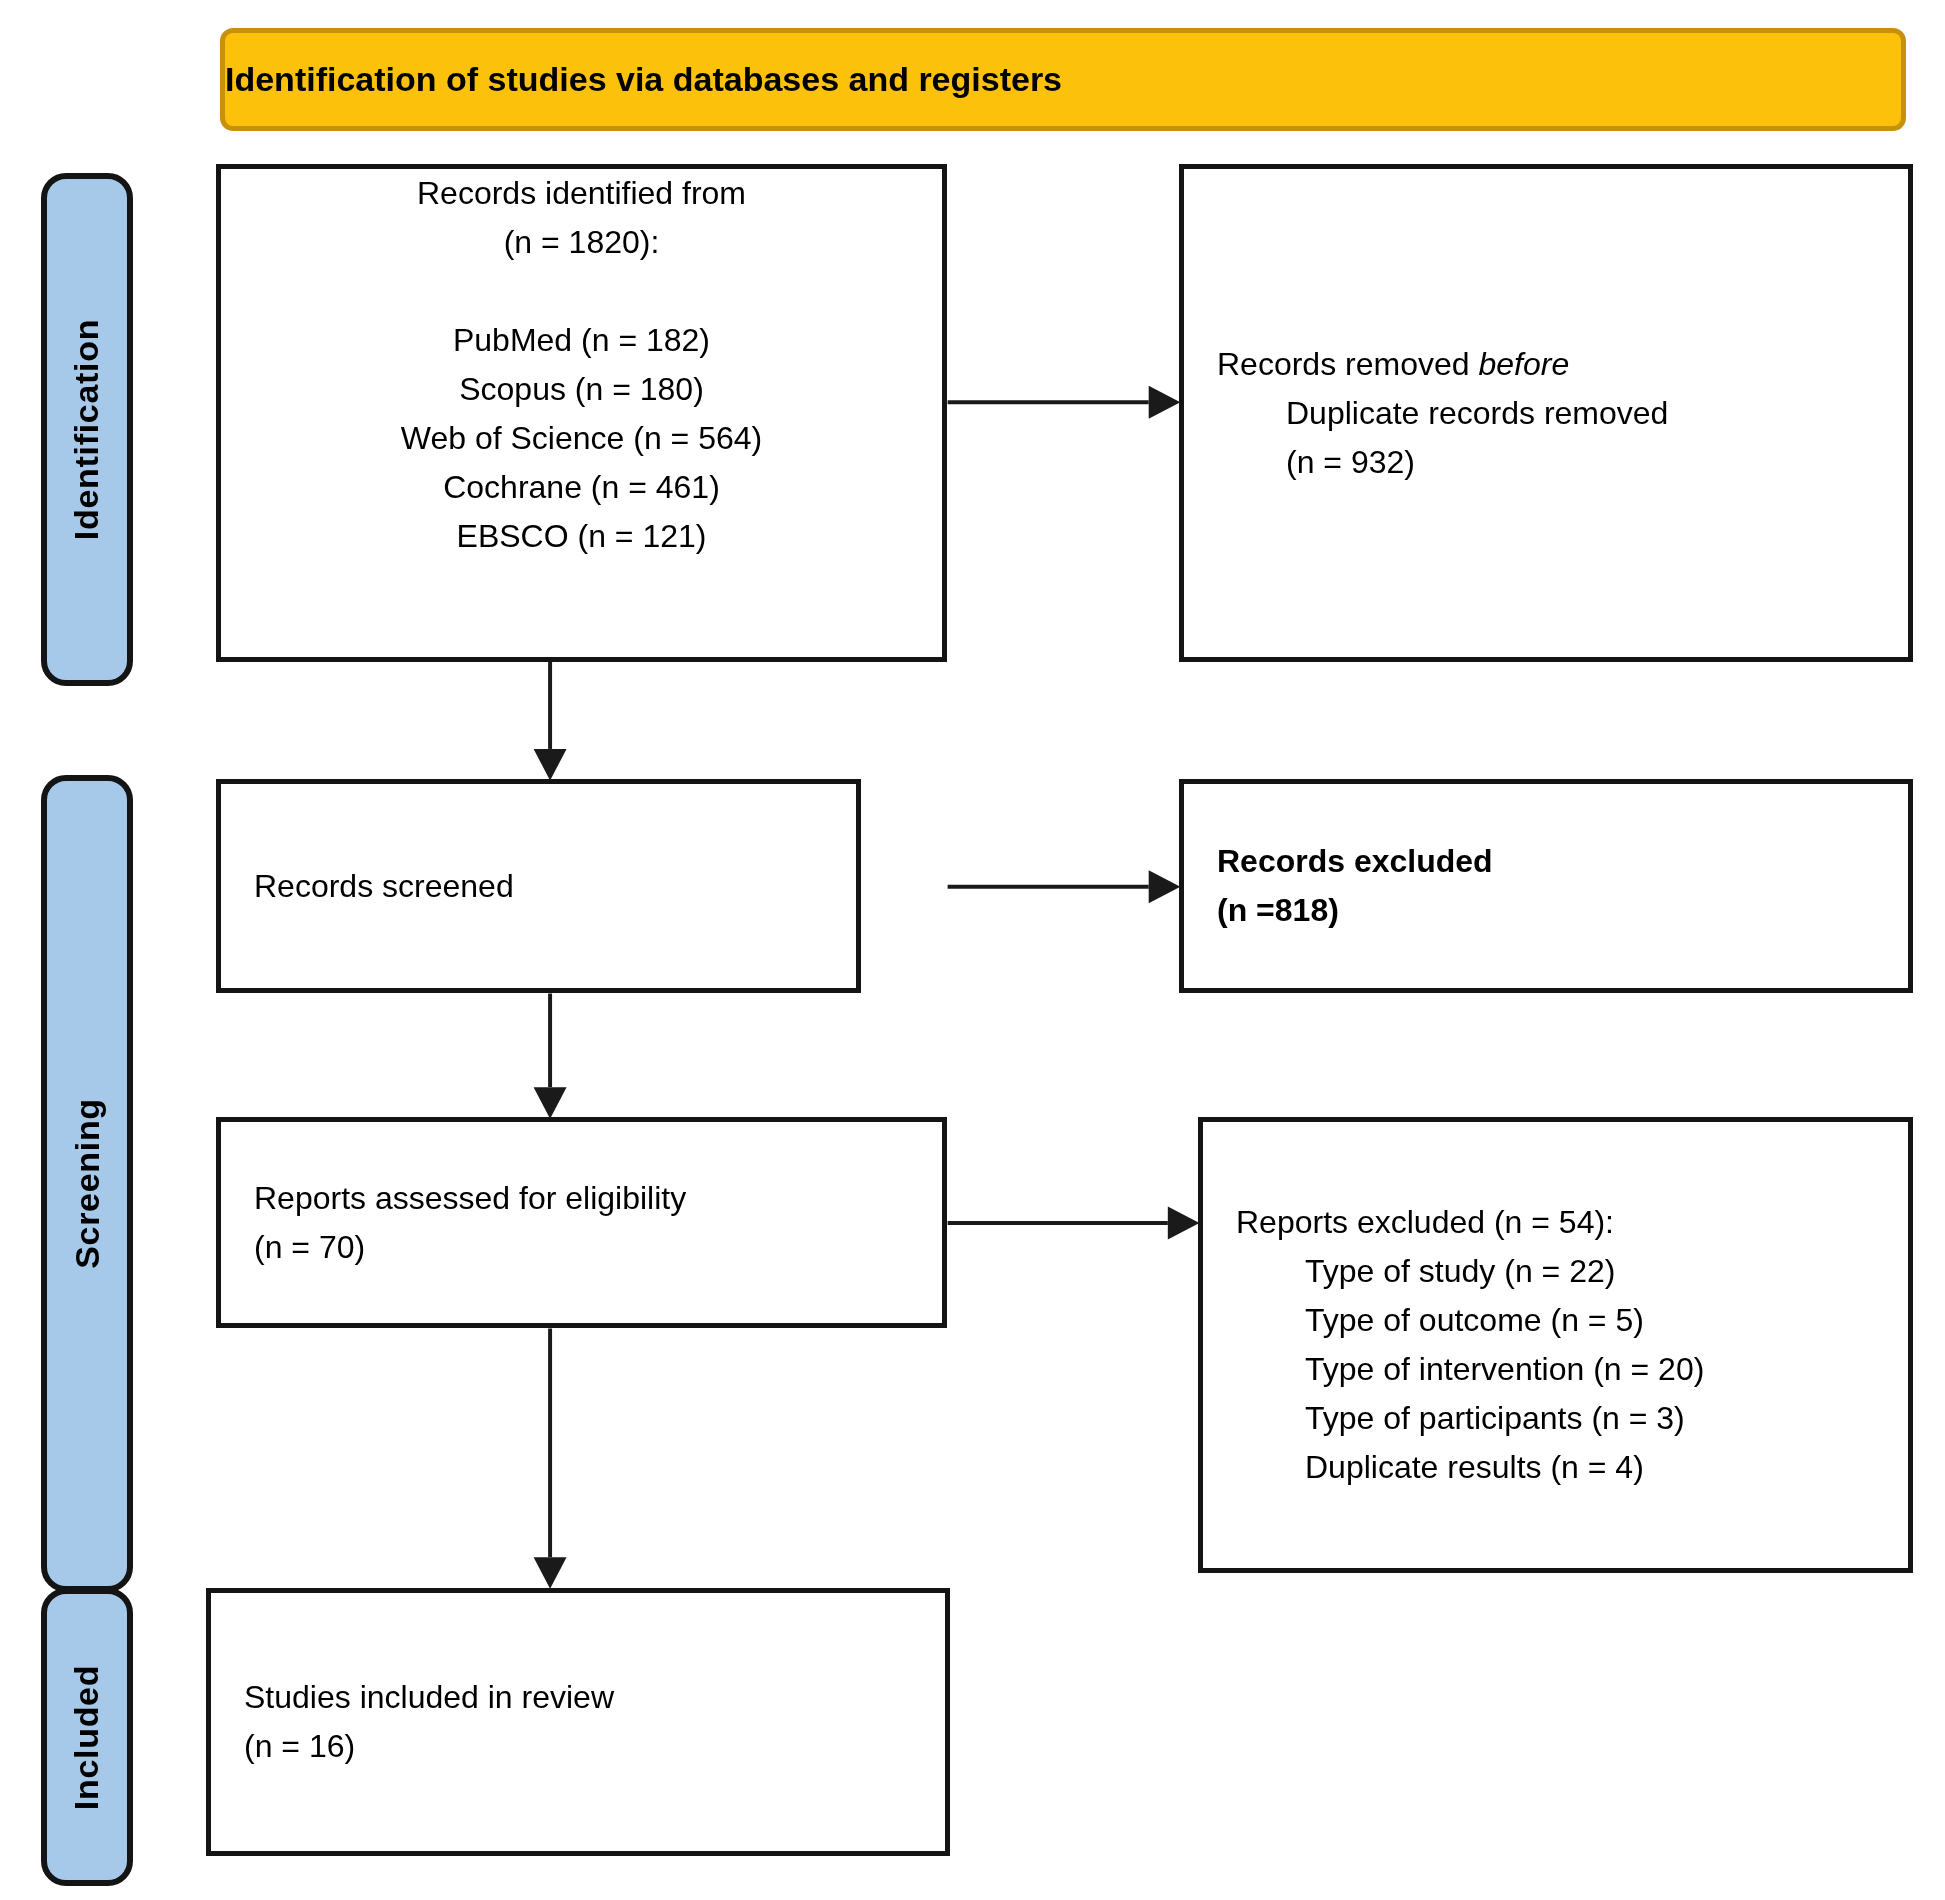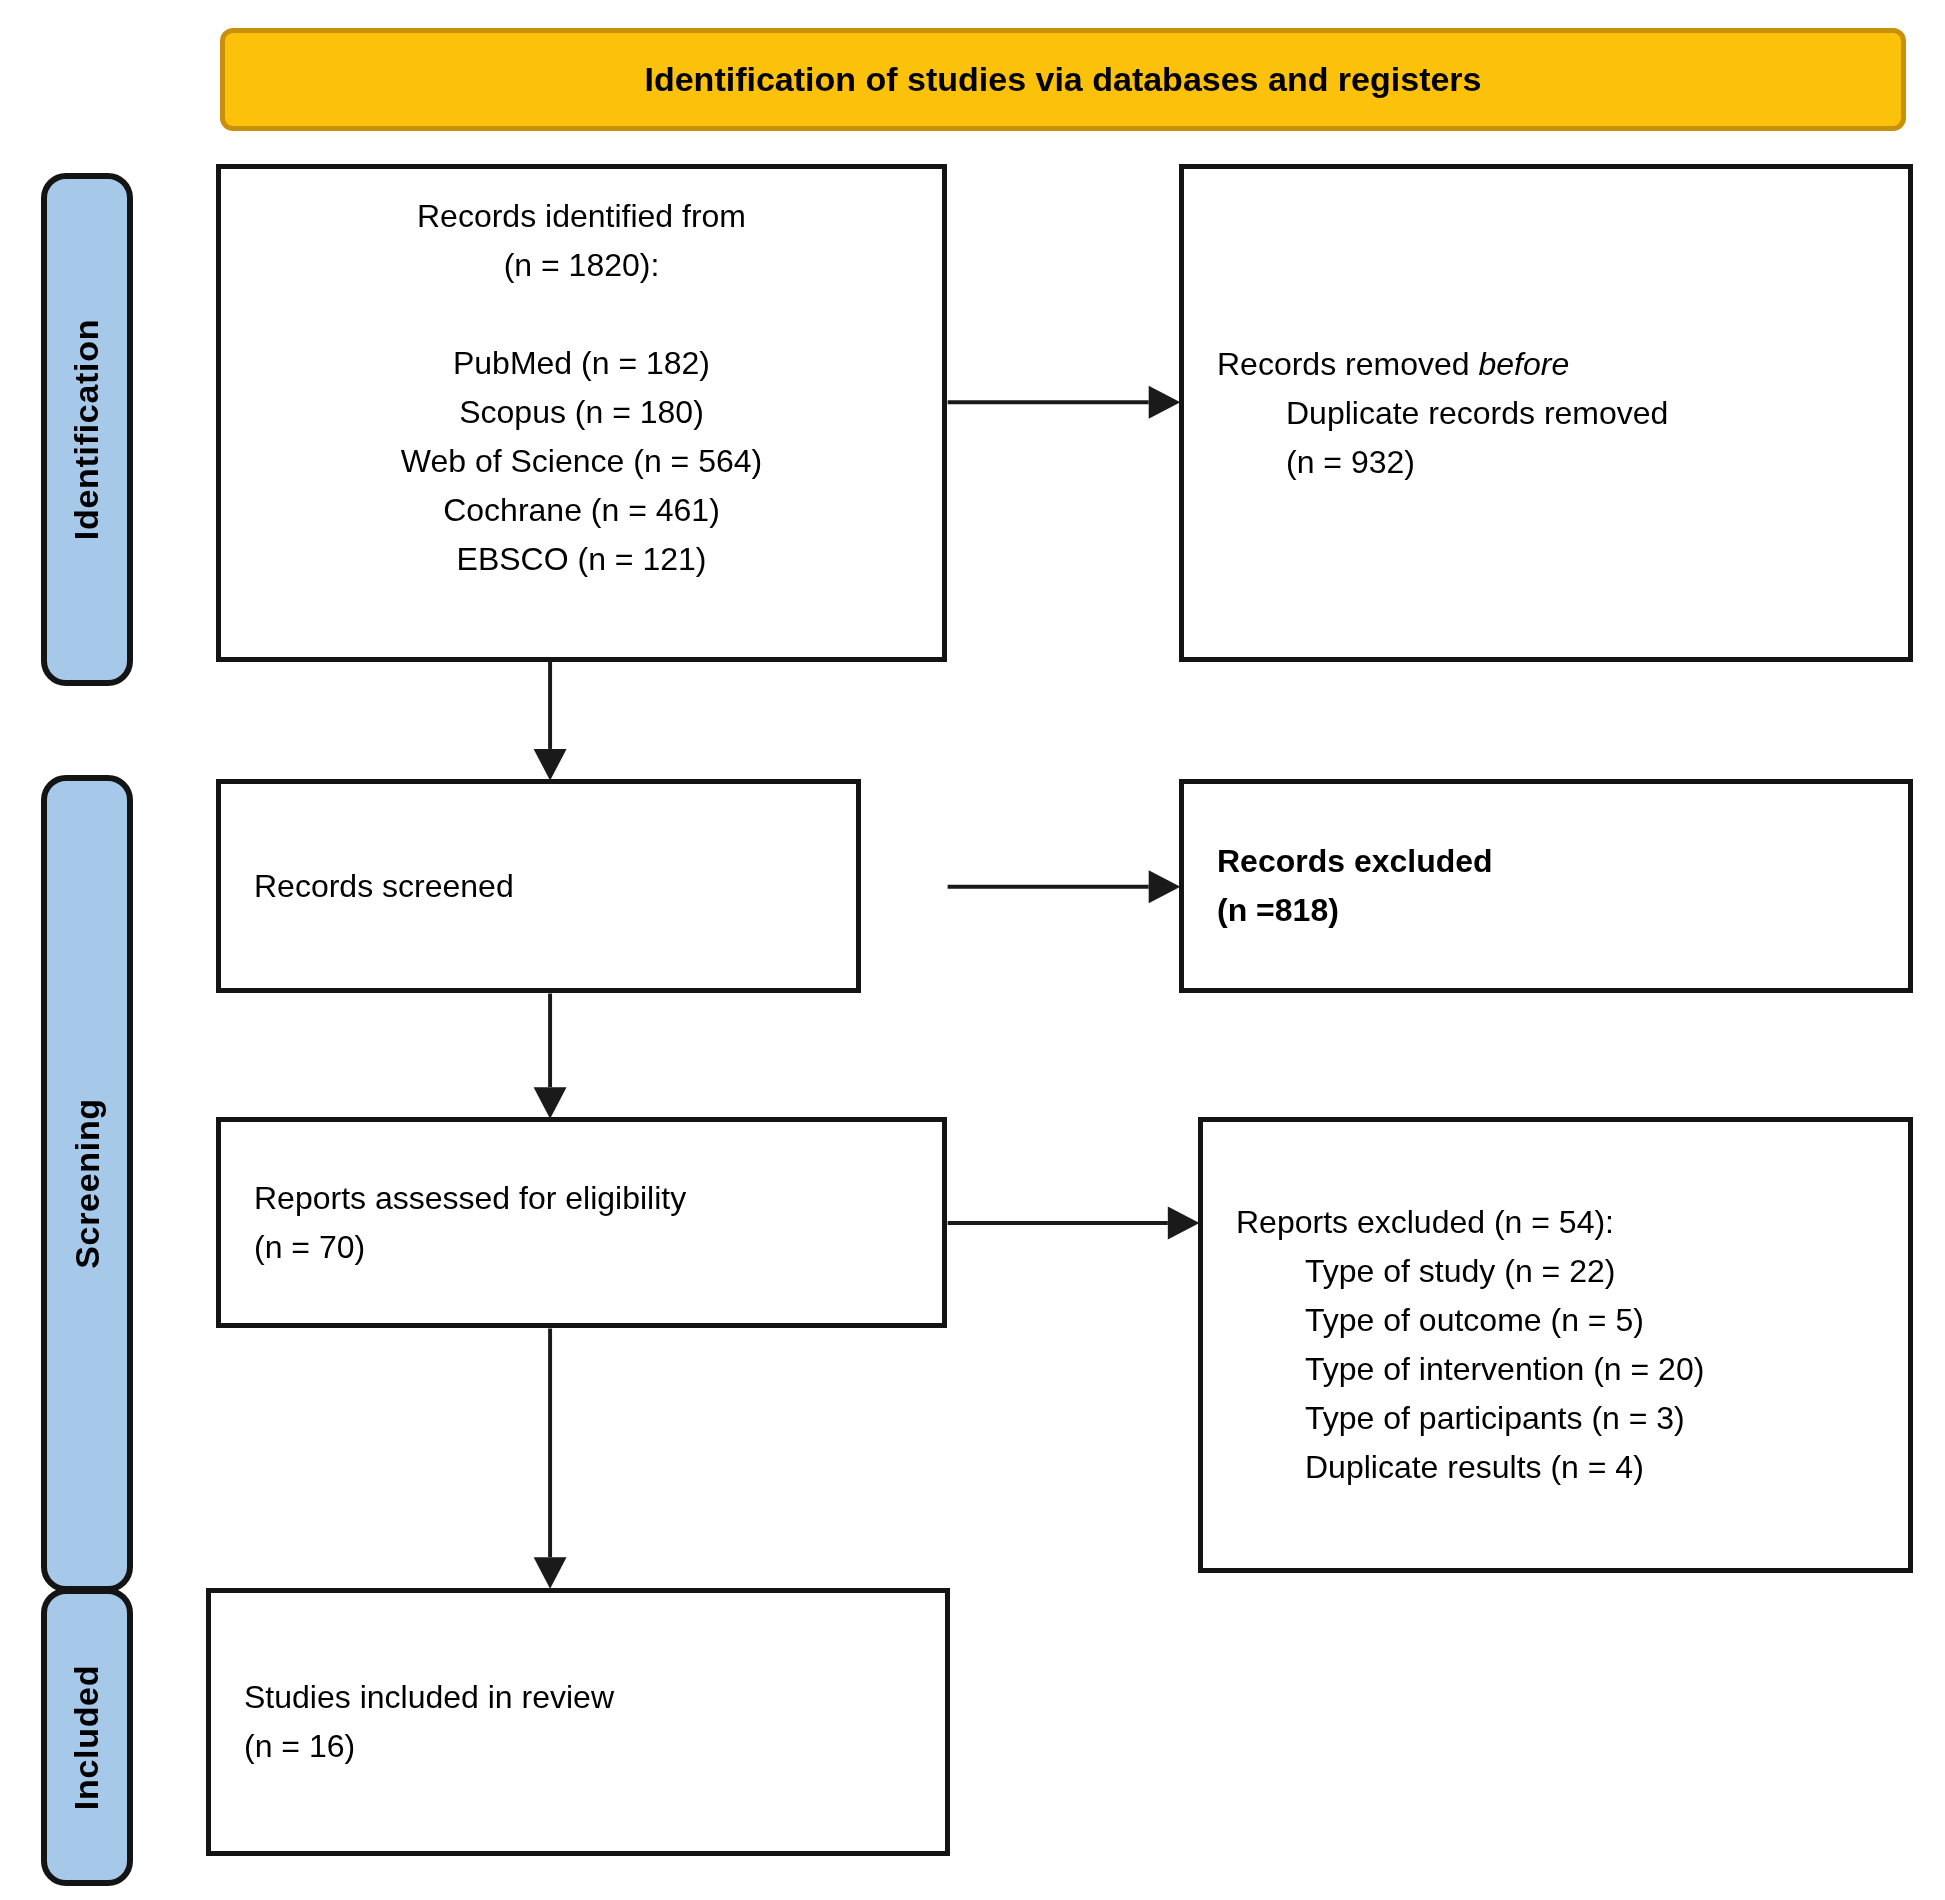--- a/index.html
+++ b/index.html
@@ -17,21 +17,21 @@
     font-family:"Liberation Sans","DejaVu Sans",sans-serif;
     color:#000;
   }
   .title-banner{
     position:absolute;
     left:220px;top:28px;width:1686px;height:103px;
     background:var(--title-bg);
     border:5.3px solid var(--title-border);
     border-radius:13px;
     box-sizing:border-box;
-    display:flex;align-items:center;justify-content:center;
+    display:flex;align-items:center;
     font-size:34px;font-weight:bold;
   }
   .stage{
     position:absolute;
     left:41px;width:92px;
     background:var(--stage-bg);
     border:6px solid var(--border);
     border-radius:25px;
     box-sizing:border-box;
     display:flex;align-items:center;justify-content:center;
@@ -47,21 +47,21 @@
   .stage-included{top:1588px;height:298px;}
   .fbox{
     position:absolute;
     background:#ffffff;
     border:5.3px solid var(--border);
     box-sizing:border-box;
     font-size:32px;line-height:49px;
     display:flex;flex-direction:column;justify-content:center;
     padding:0 33px;
   }
-  .fbox.top-align{justify-content:flex-start;padding-top:23px;}
+  .fbox.top-align{justify-content:flex-start;}
   .box-identified{left:216px;top:164px;width:731px;height:498px;text-align:center;}
   .box-removed{left:1179px;top:164px;width:734px;height:498px;}
   .box-screened{left:216px;top:779px;width:645px;height:214px;}
   .box-rec-excluded{left:1179px;top:779px;width:734px;height:214px;font-weight:bold;}
   .box-assessed{left:216px;top:1117px;width:731px;height:211px;}
   .box-rep-excluded{left:1198px;top:1117px;width:715px;height:456px;}
   .box-included{left:206px;top:1588px;width:744px;height:268px;}
   .spacer{height:49px;}
   .indent{padding-left:69px;}
   .arrow-layer{

